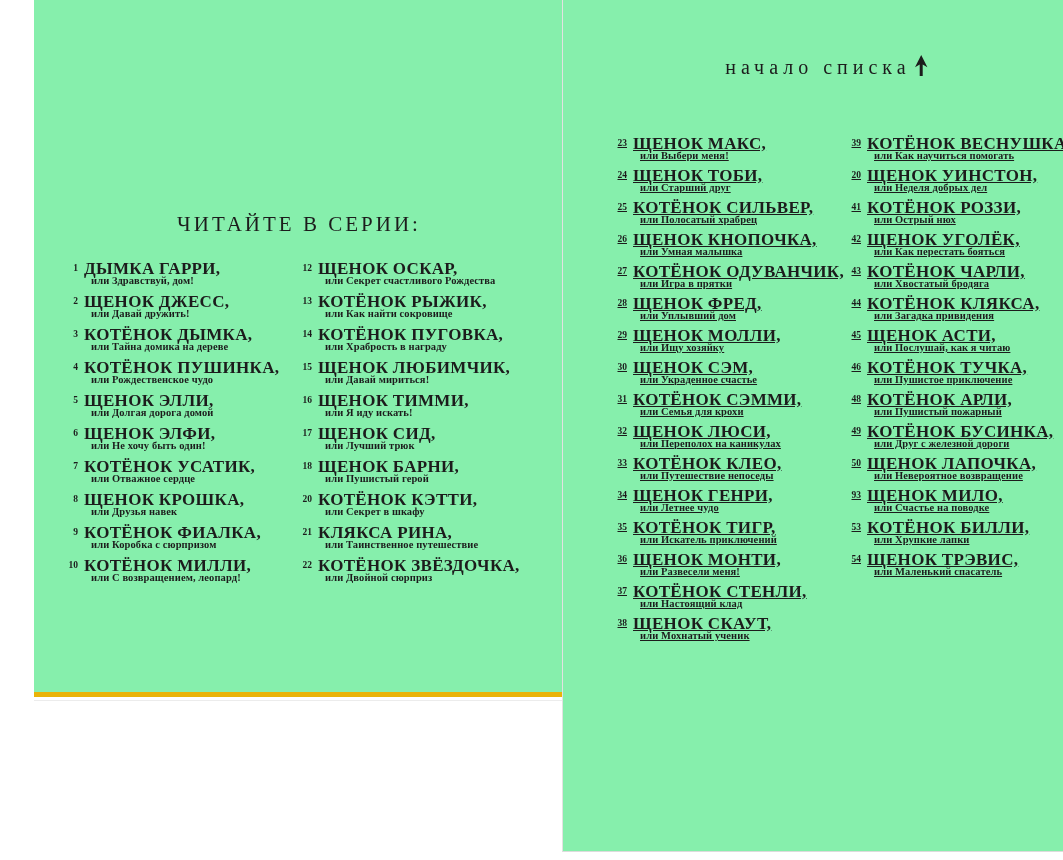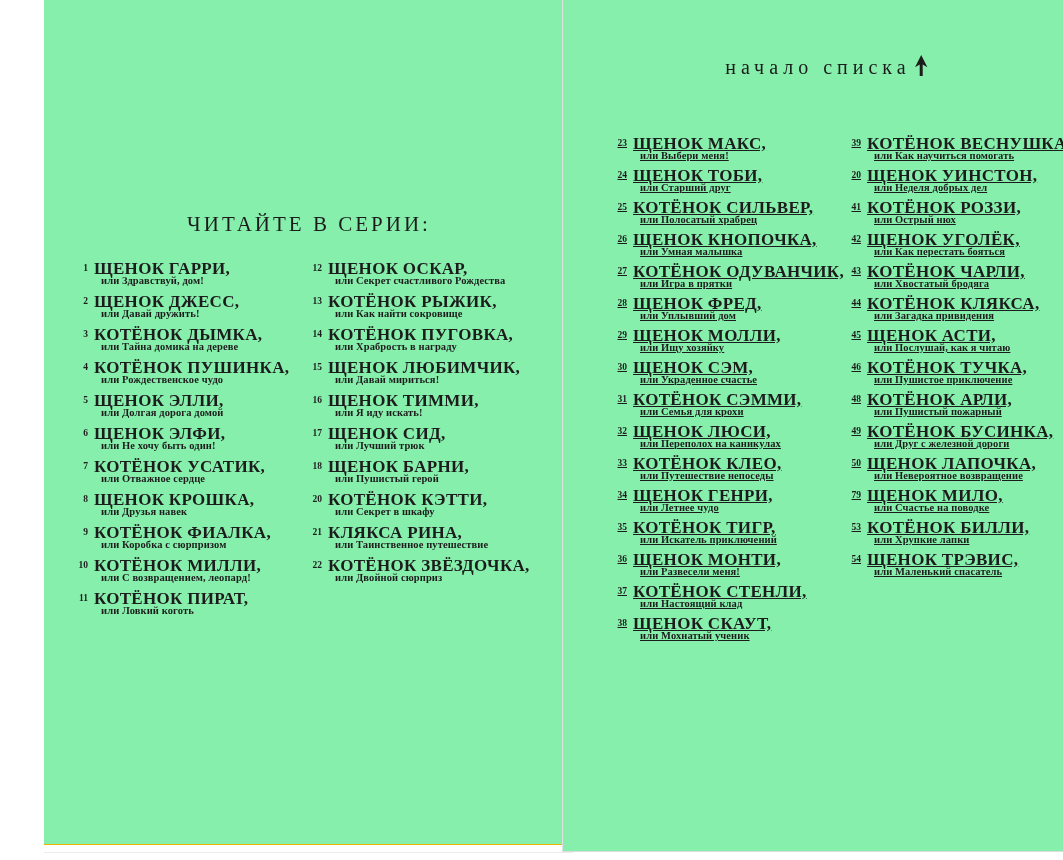--- a/index.html
+++ b/index.html
@@ -6,21 +6,21 @@
   body {
     width: 1063px; height: 860px;
     background: #ffffff;
     font-family: "Liberation Serif", "DejaVu Serif", serif;
     color: #1c1c1c;
     -webkit-font-smoothing: antialiased;
   }
   .spread { position: relative; width: 1063px; height: 860px; background: #ffffff; overflow: hidden; }
 
   .page { position: absolute; top: 0; background: #86efac; box-sizing: border-box; margin-left: 32px; }
-  .page--left  { left: 12px; width: 530px; height: 845px; border-bottom: 1px solid #eab308; }
+  .page--left  { left: 2px; width: 530px; height: 697px; border-bottom: 5px solid #eab308; }
   .page--left::after { content: ""; position: absolute; left: 0; right: 0; bottom: -9px; border-bottom: 1px solid #ececec; }
   .page--right { left: 530px; width: 529px; height: 852px; border-left: 1px solid #e2e2e2; border-bottom: 1px solid #dcdcdc; border-right: 1px solid #eeeeee; }
 
   .series-title {
     margin: 212px 0 0 0;
     text-align: center;
     font-size: 21px;
     font-weight: 400;
     letter-spacing: 3px;
     line-height: 24px;
@@ -74,21 +74,21 @@
 
 <div class="spread">
 
   <section class="page page--left">
     <h1 class="series-title">ЧИТАЙТЕ В СЕРИИ:</h1>
     <div class="columns">
       <div class="col">
           <div class="entry">
     <span class="num">1</span>
     <span class="text">
-      <span class="title">ЩЕНОК ГАРРИ,</span>
+      <span class="title">ДЫМКА ГАРРИ,</span>
       <span class="sub">или Здравствуй, дом!</span>
     </span>
   </div>
           <div class="entry">
     <span class="num">2</span>
     <span class="text">
       <span class="title">ЩЕНОК ДЖЕСС,</span>
       <span class="sub">или Давай дружить!</span>
     </span>
   </div>
@@ -139,27 +139,20 @@
     <span class="text">
       <span class="title">КОТЁНОК ФИАЛКА,</span>
       <span class="sub">или Коробка с сюрпризом</span>
     </span>
   </div>
           <div class="entry">
     <span class="num">10</span>
     <span class="text">
       <span class="title">КОТЁНОК МИЛЛИ,</span>
       <span class="sub">или С возвращением, леопард!</span>
-    </span>
-  </div>
-          <div class="entry">
-    <span class="num">11</span>
-    <span class="text">
-      <span class="title">КОТЁНОК ПИРАТ,</span>
-      <span class="sub">или Ловкий коготь</span>
     </span>
   </div>
         </div>
       <div class="col">
           <div class="entry">
     <span class="num">12</span>
     <span class="text">
       <span class="title">ЩЕНОК ОСКАР,</span>
       <span class="sub">или Секрет счастливого Рождества</span>
     </span>
@@ -424,21 +417,21 @@
     </span>
   </div>
           <div class="entry">
     <span class="num">50</span>
     <span class="text">
       <span class="title">ЩЕНОК ЛАПОЧКА,</span>
       <span class="sub">или Невероятное возвращение</span>
     </span>
   </div>
           <div class="entry">
-    <span class="num">79</span>
+    <span class="num">93</span>
     <span class="text">
       <span class="title">ЩЕНОК МИЛО,</span>
       <span class="sub">или Счастье на поводке</span>
     </span>
   </div>
           <div class="entry">
     <span class="num">53</span>
     <span class="text">
       <span class="title">КОТЁНОК БИЛЛИ,</span>
       <span class="sub">или Хрупкие лапки</span>

